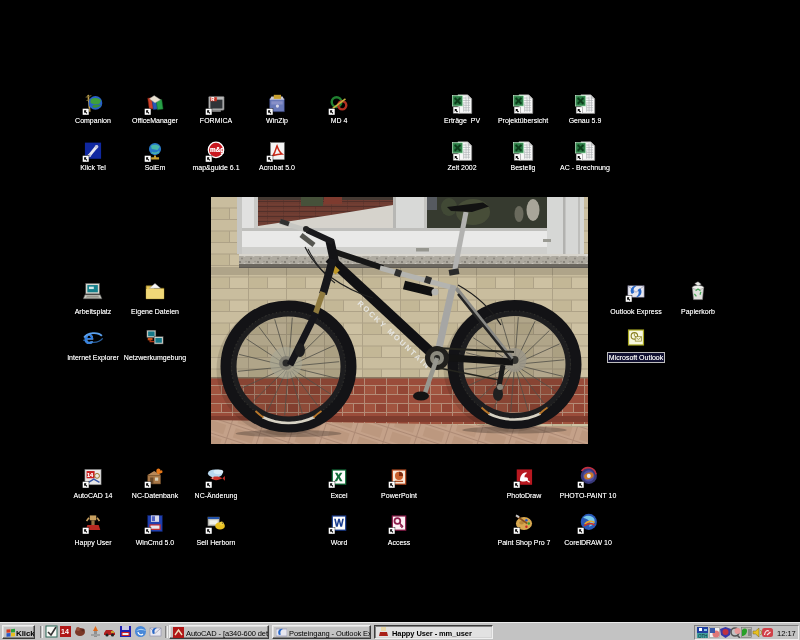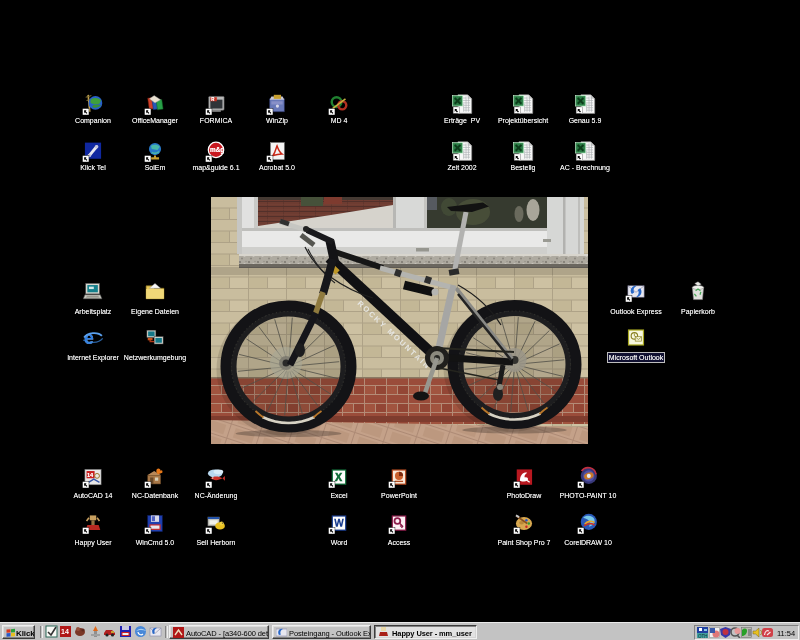--- a/index.html
+++ b/index.html
@@ -802,21 +802,21 @@
       </svg>
 <span class="tt">AutoCAD - [a340-600 detai...</span>
     </div>
 <div class="tbtn" style="left:272px;width:99px;">
 <svg class="ti" viewBox="0 0 11 11">
         <rect x="0" y="2" width="11" height="7" fill="#e8e8f0" stroke="#8888a8" stroke-width="0.6"></rect>
         <path d="M3 8 C1 5 3 1 7 2 C4 3.5 4 6 5 7.5 Z" fill="#2868c8"></path>
       </svg>
 <span class="tt">Posteingang - Outlook Exp...</span>
     </div>
-<div class="tbtn pressed" style="left:374px;width:103px;">
+<div class="tbtn pressed" style="left:374px;width:119px;">
 <svg class="ti" viewBox="0 0 11 11">
         <rect x="3" y="0" width="5" height="4" fill="#e8d8a8"></rect>
         <path d="M2 5 L9 5 L10 9 L1 9 Z" fill="#a82018"></path>
       </svg>
 <span class="tt">Happy User - mm_user</span>
     </div>
 <div id="tray"></div>
 <svg class="qi" style="left:697px;top:4px;width:11px;height:11px" viewBox="0 0 11 11">
       <rect width="11" height="6" fill="#2040a0" y="0" x="0"></rect>
       <rect x="0" y="6" width="11" height="5" fill="#40a0a0"></rect>
@@ -844,13 +844,13 @@
       <rect x="7" y="2" width="3" height="7" fill="#888"></rect>
     </svg>
 <svg class="qi" style="left:752px;top:4px;width:11px;height:11px" viewBox="0 0 11 11">
       <path d="M1 4 L3.5 4 L7 1 L7 10 L3.5 7 L1 7 Z" fill="#e8c020" stroke="#706020" stroke-width="0.5"></path>
       <path d="M8.5 3 C10 4.5 10 6.5 8.5 8" stroke="#a08820" stroke-width="1" fill="none"></path>
     </svg>
 <svg class="qi" style="left:762px;top:4px;width:11px;height:11px" viewBox="0 0 11 11">
       <rect x="0" y="1" width="11" height="9" rx="2.5" fill="#d04048"></rect>
       <path d="M2.5 8 C3 4 5 3 7 4 M5 8 L8.5 5" stroke="#f8e8e8" stroke-width="1.2" fill="none"></path>
     </svg>
-<div id="clock">11:54</div>
+<div id="clock">12:17</div>
 </div>
 </body></html>

